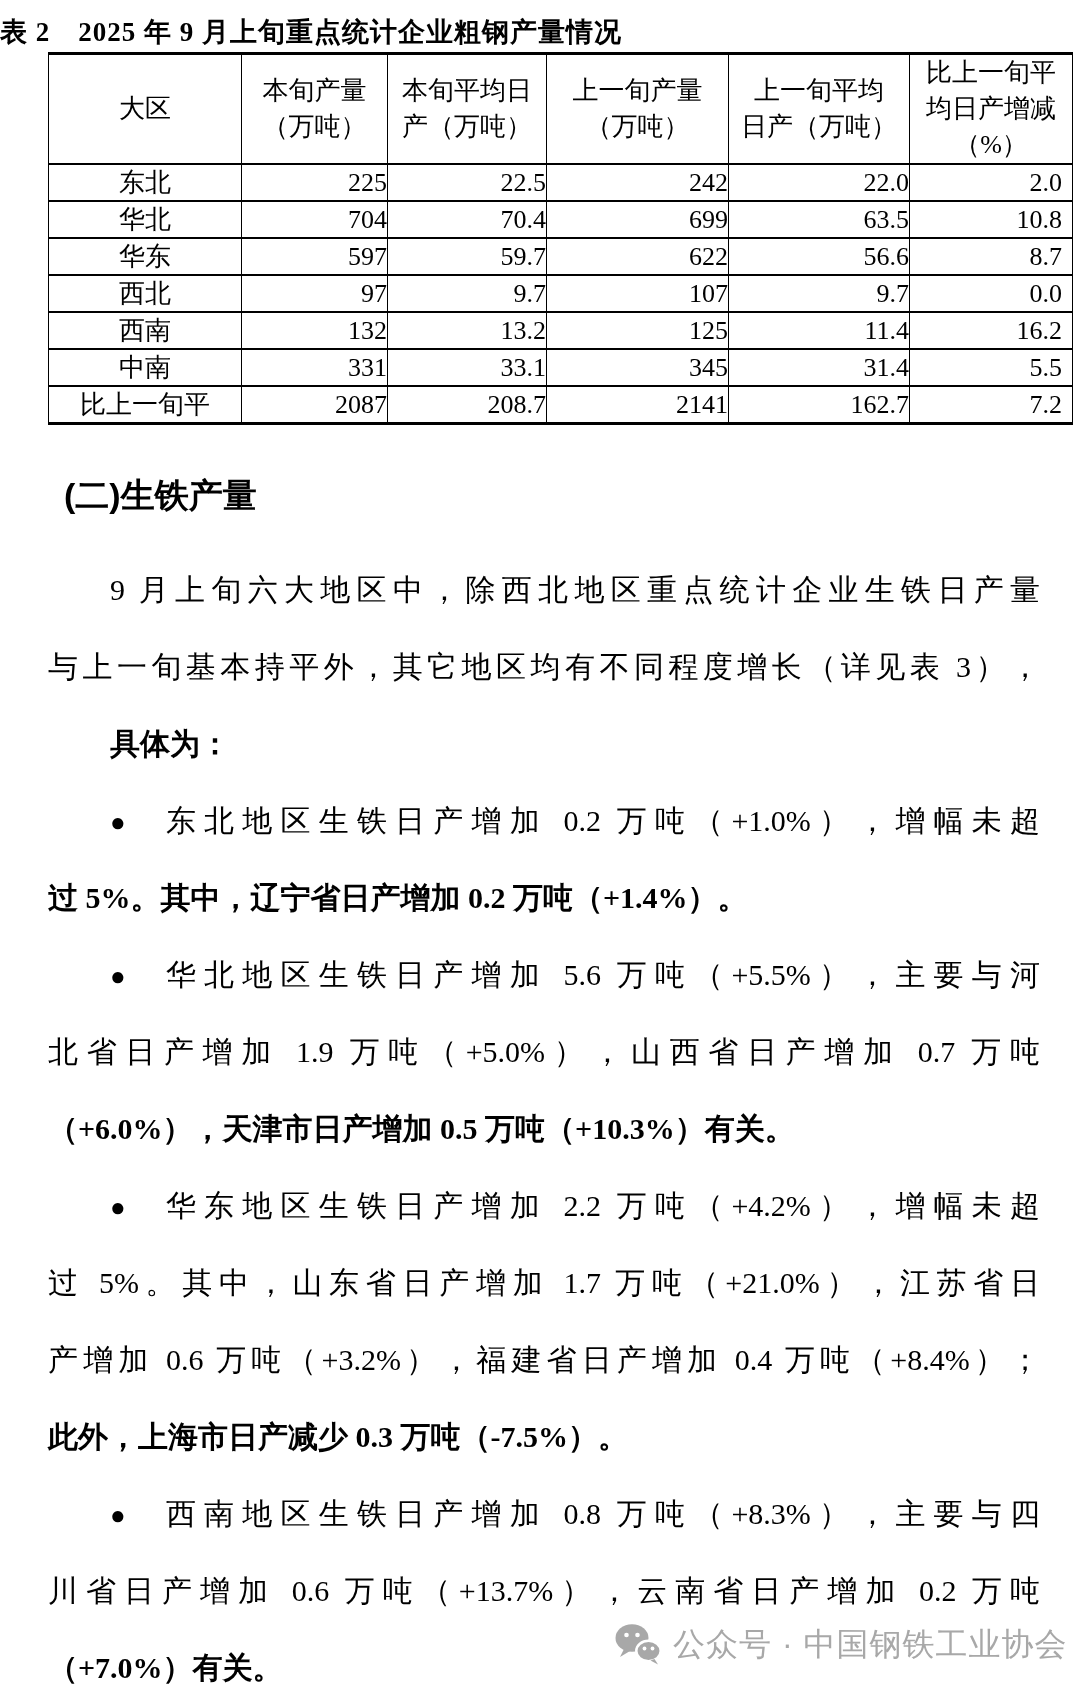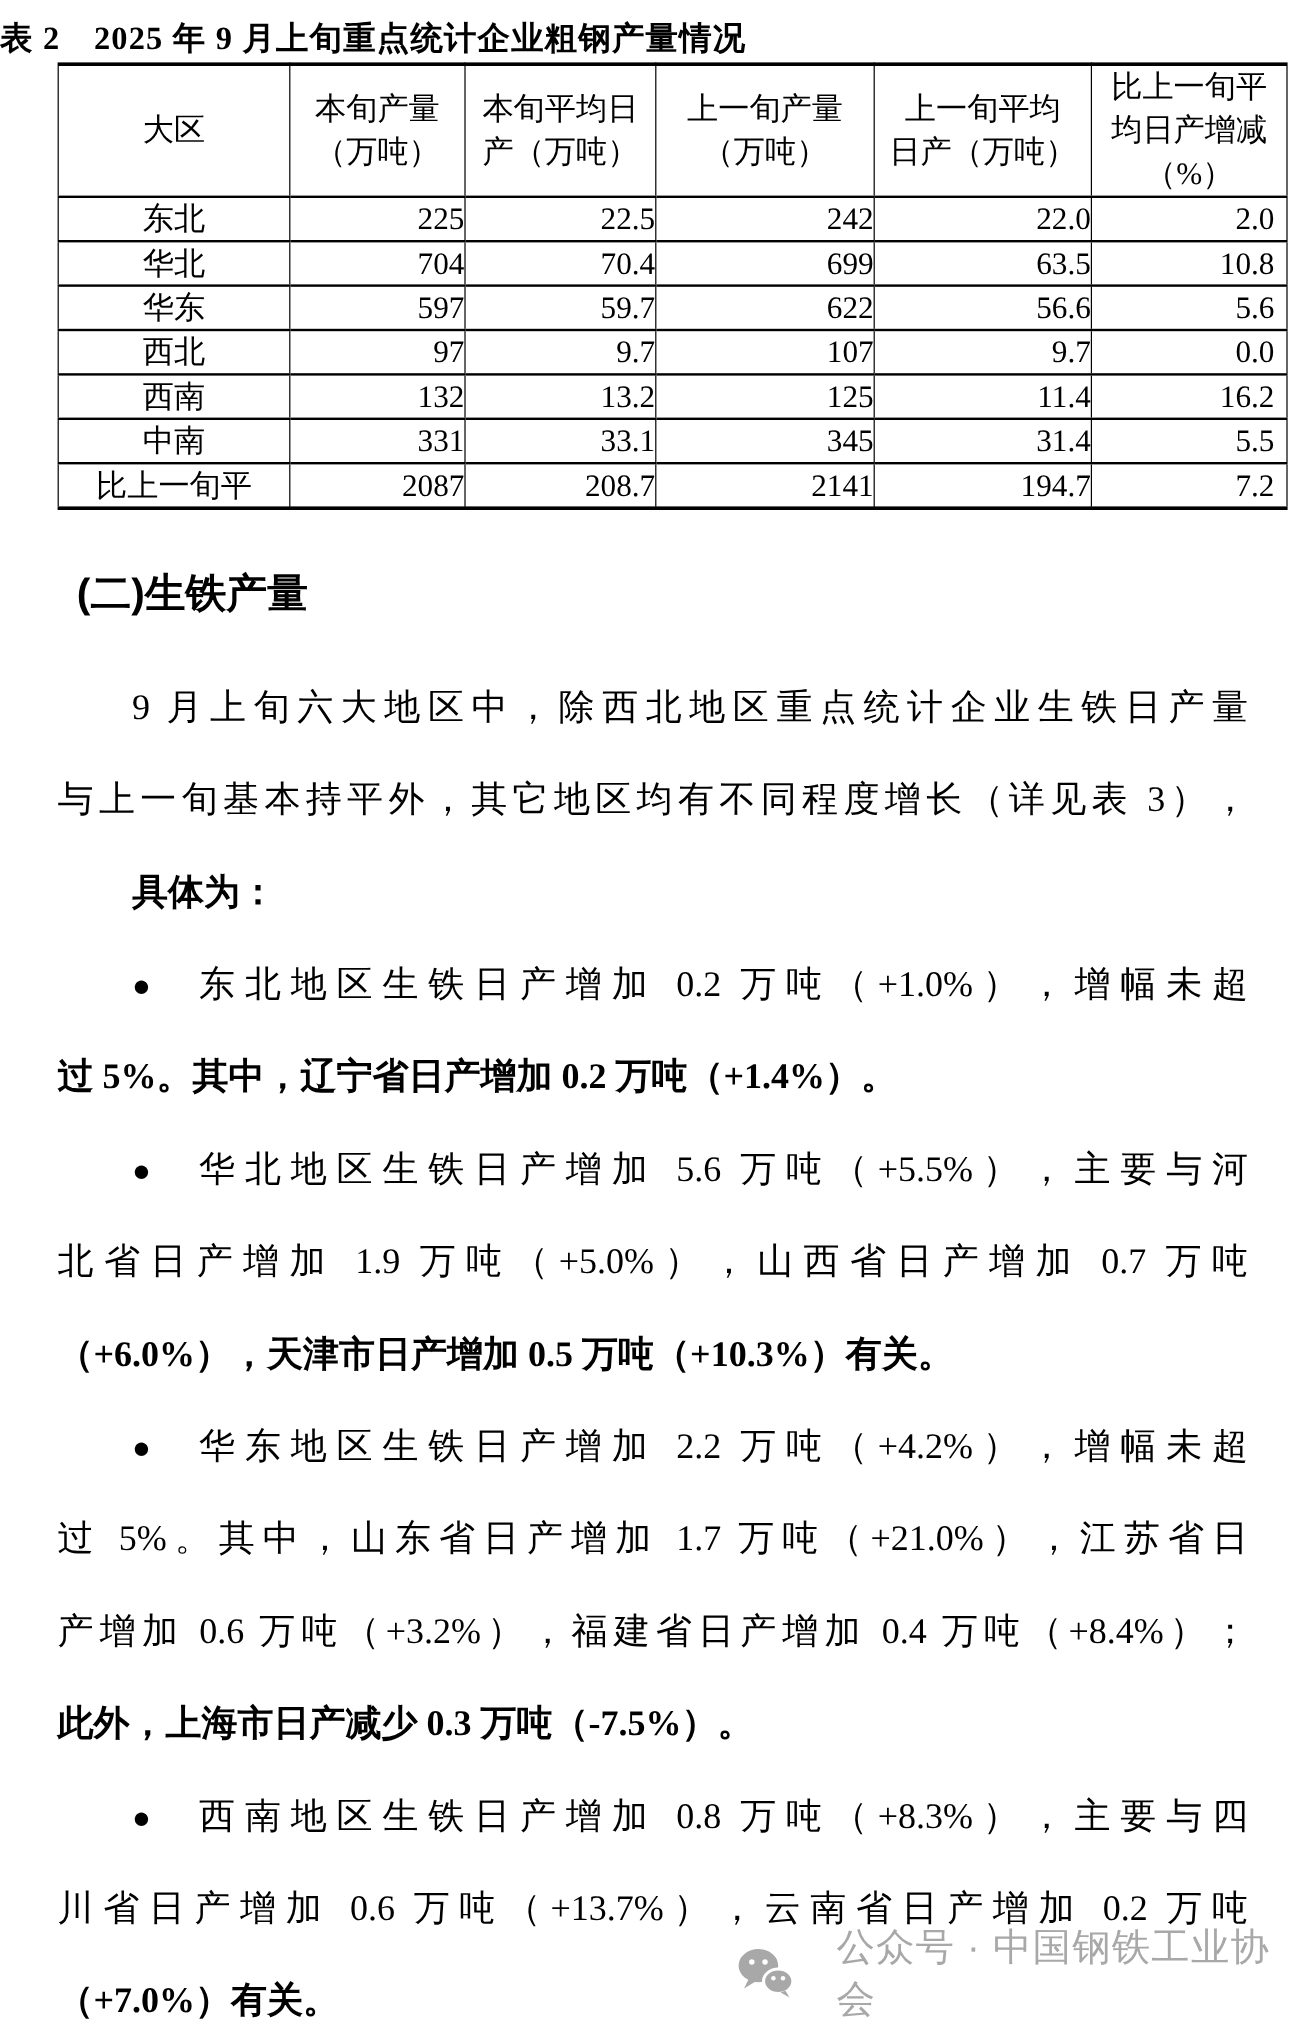--- a/index.html
+++ b/index.html
@@ -39,21 +39,21 @@
   .left { text-align:left;font-weight:bold; }
   .indent { padding-left:62px; }
   .bullet { font-size:26px; margin-right:32px; }
 
   .watermark {
     position:absolute; left:615px; top:1622px; height:44px;
     display:flex; align-items:center; gap:12px;
     color:#a8a8a8; font-size:32px;
     font-family:"Liberation Sans","DejaVu Sans",sans-serif;
   }
-  .watermark .wm-text { line-height:44px; letter-spacing:1px;margin-left:24px; }
+  .watermark .wm-text { line-height:44px; letter-spacing:1px; }
 </style>
 </head>
 <body>
 
 <div class="page">
 
   <div class="doc-title">表 2　2025 年 9 月上旬重点统计企业粗钢产量情况</div>
 
   <table class="steel">
     <colgroup>
@@ -106,21 +106,21 @@
       <td class="num">699</td>
       <td class="num">63.5</td>
       <td class="num-last">10.8</td>
     </tr>
     <tr>
       <td class="region">华东</td>
       <td class="num">597</td>
       <td class="num">59.7</td>
       <td class="num">622</td>
       <td class="num">56.6</td>
-      <td class="num-last">5.6</td>
+      <td class="num-last">8.7</td>
     </tr>
     <tr>
       <td class="region">西北</td>
       <td class="num">97</td>
       <td class="num">9.7</td>
       <td class="num">107</td>
       <td class="num">9.7</td>
       <td class="num-last">0.0</td>
     </tr>
     <tr>
@@ -137,21 +137,21 @@
       <td class="num">33.1</td>
       <td class="num">345</td>
       <td class="num">31.4</td>
       <td class="num-last">5.5</td>
     </tr>
     <tr>
       <td class="region">比上一旬平</td>
       <td class="num">2087</td>
       <td class="num">208.7</td>
       <td class="num">2141</td>
-      <td class="num">194.7</td>
+      <td class="num">162.7</td>
       <td class="num-last">7.2</td>
     </tr>
   </tbody>
     </table>
 
   <div class="section-heading">(二)生铁产量</div>
 
   <div class="body-text">
     <div class="line just indent">9 月上旬六大地区中，除西北地区重点统计企业生铁日产量</div>
     <div class="line just">与上一旬基本持平外，其它地区均有不同程度增长（详见表 3），</div>

